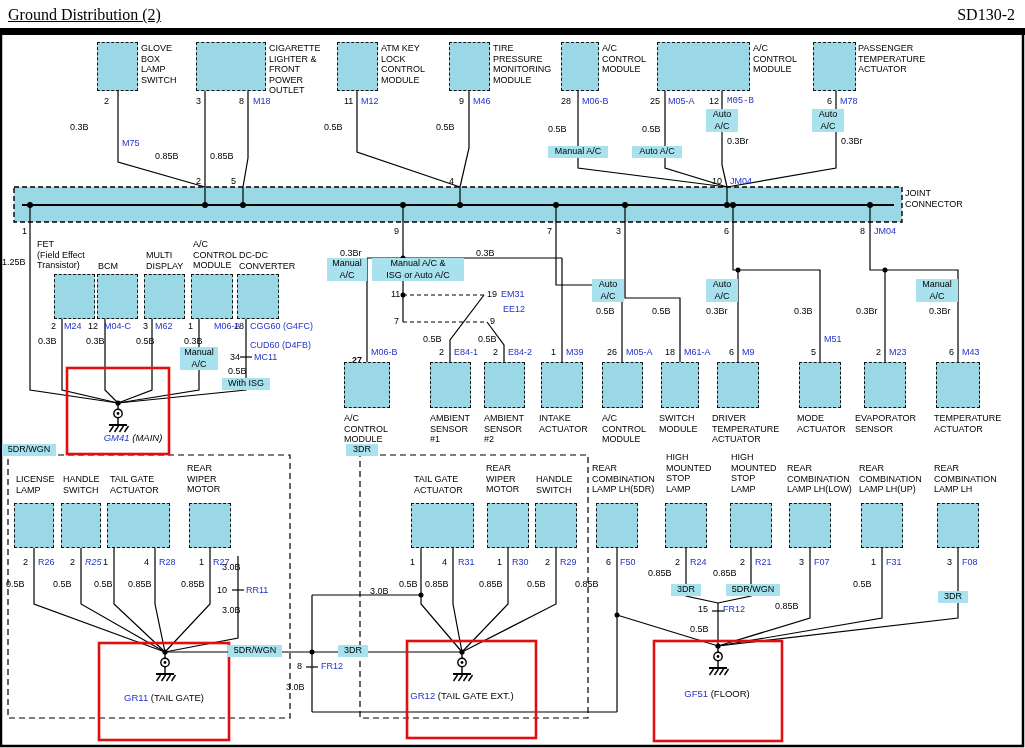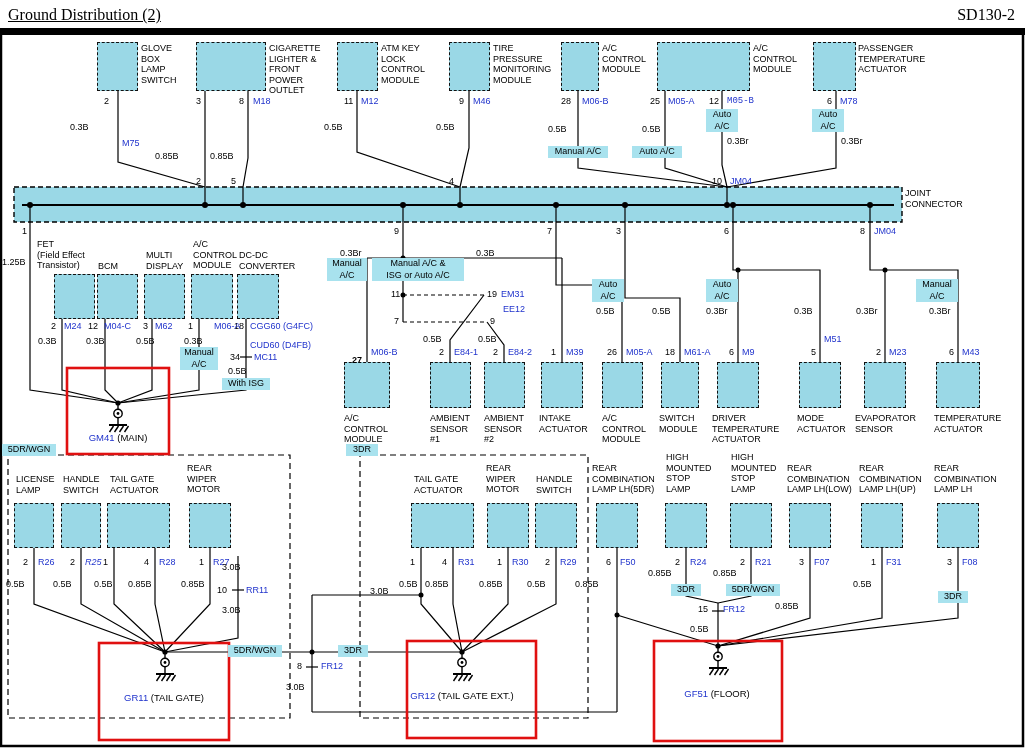--- a/index.html
+++ b/index.html
@@ -460,18 +460,18 @@
 A/C</div>
       <div class="badge" style="left: 916px; top: 279px; width: 42px;">Manual
 A/C</div>
       <div class="badge" style="left: 2px; top: 444px; width: 54px;">5DR/WGN</div>
       <div class="badge" style="left: 346px; top: 444px; width: 32px;">3DR</div>
       <div class="badge" style="left: 228px; top: 645px; width: 54px;">5DR/WGN</div>
       <div class="badge" style="left: 338px; top: 645px; width: 30px;">3DR</div>
       <div class="badge" style="left: 671px; top: 584px; width: 30px;">3DR</div>
       <div class="badge" style="left: 726px; top: 584px; width: 54px;">5DR/WGN</div>
       <div class="badge" style="left: 938px; top: 591px; width: 30px;">3DR</div>
-      <div class="gnd" style="left: 43px; top: 432px; width: 150px;"><span class="gcode">GM41</span><span> (MAIN)</span></div>
+      <div class="gnd" style="left: 58px; top: 432px; width: 150px; font-style: italic;"><span class="gcode">GM41</span><span> (MAIN)</span></div>
       <div class="gnd" style="left: 89px; top: 692px; width: 150px;"><span class="gcode">GR11</span><span> (TAIL GATE)</span></div>
       <div class="gnd" style="left: 387px; top: 690px; width: 150px;"><span class="gcode">GR12</span><span> (TAIL GATE EXT.)</span></div>
       <div class="gnd" style="left: 642px; top: 688px; width: 150px;"><span class="gcode">GF51</span><span> (FLOOR)</span></div>
     </div>
 </div>
 
 </body></html>

